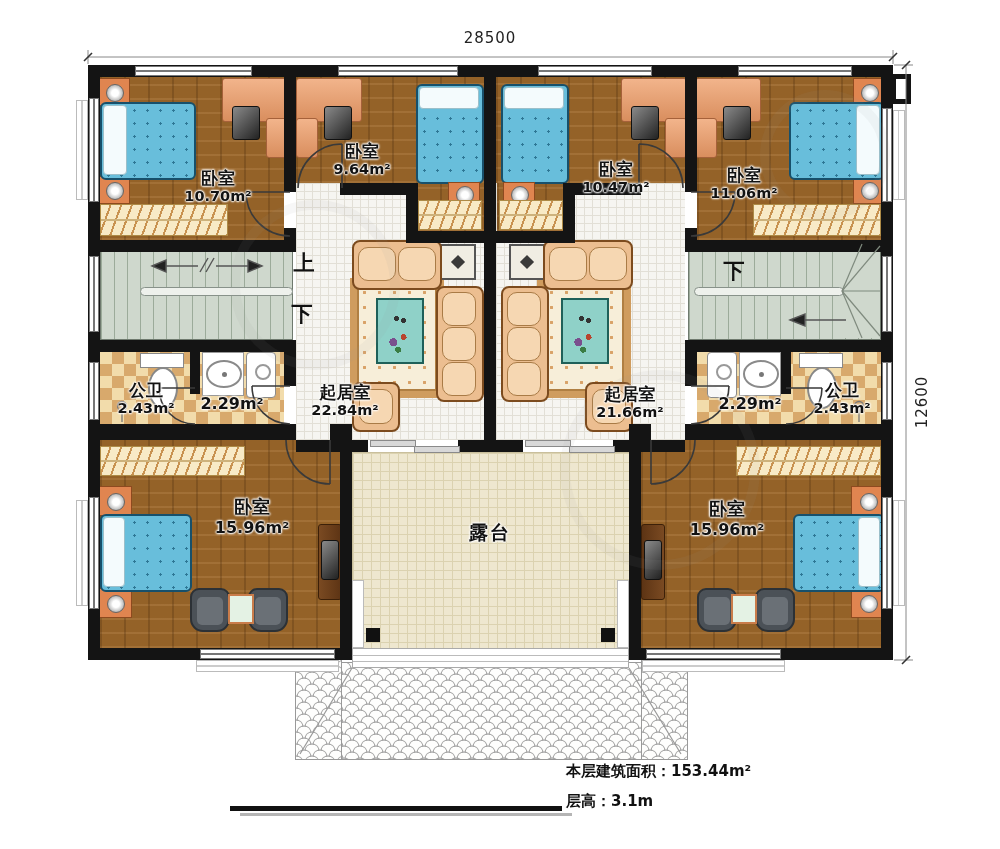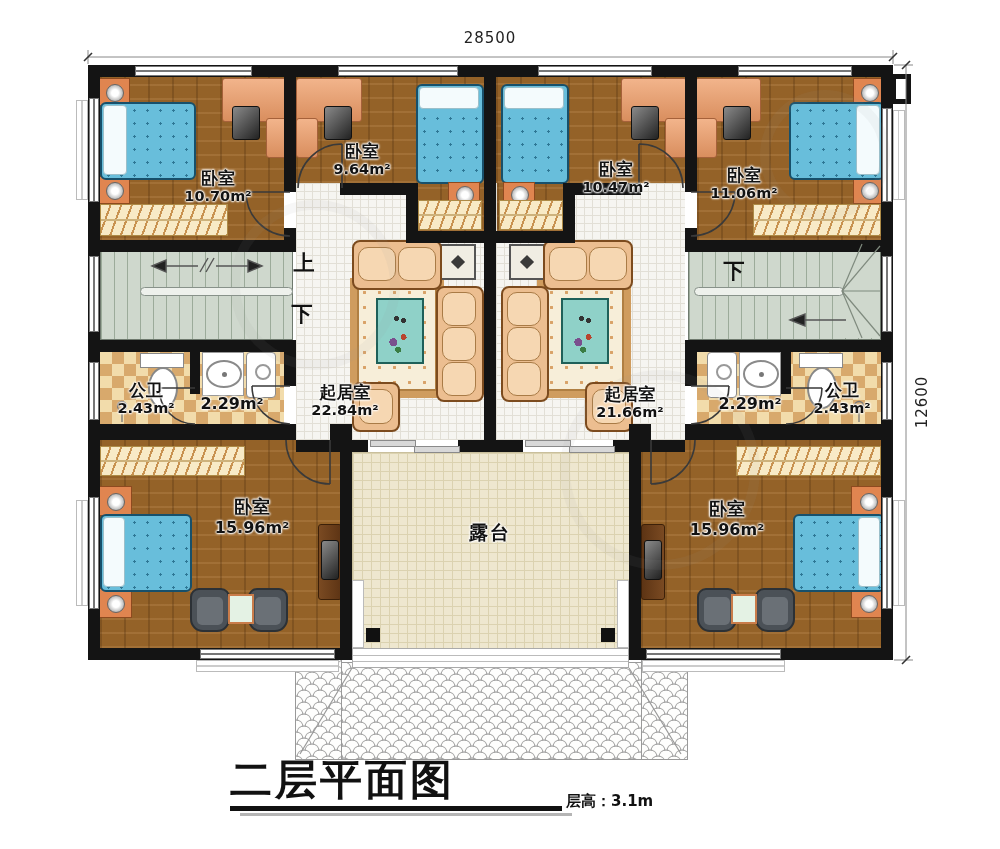--- a/index.html
+++ b/index.html
@@ -400,19 +400,19 @@
     <div class="nm">露台</div>
   </div>
   <div class="updown" style="left:304px;top:263px;">上</div>
   <div class="updown" style="left:302px;top:314px;">下</div>
   <div class="updown" style="left:734px;top:271px;">下</div>
 
   <div class="dim" style="left:490px;top:38px;transform:translate(-50%,-50%);">28500</div>
   <div class="dim" style="left:922px;top:402px;transform:translate(-50%,-50%) rotate(-90deg);">12600</div>
 
   <div class="titlewrap">
-    <span class="tt-main">二层平面图</span>
   </div>
   <div class="uline1"></div>
   <div class="uline2"></div>
+  <div class="info" style="top:762px;">本层建筑面积：153.44m²</div>
   <div class="info" style="top:792px;">层高：3.1m</div>
 
 </div>
 
 </body></html>

